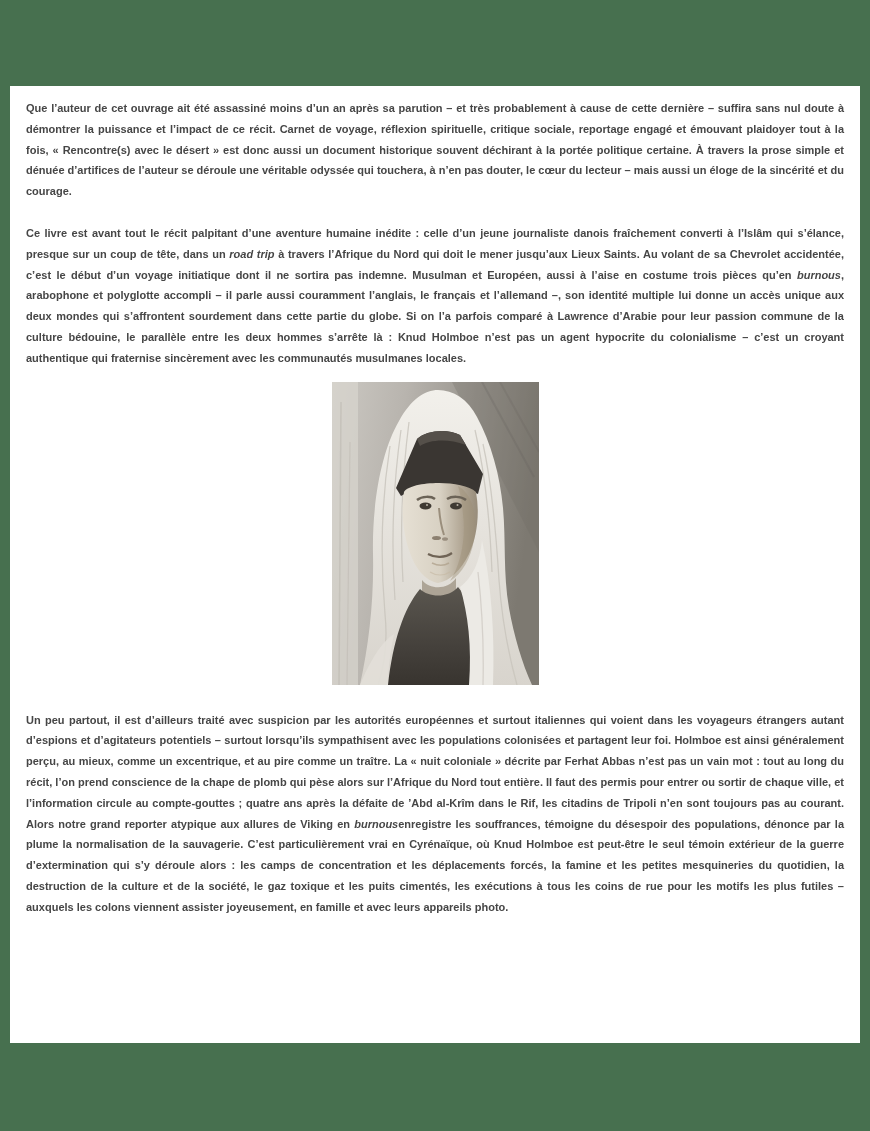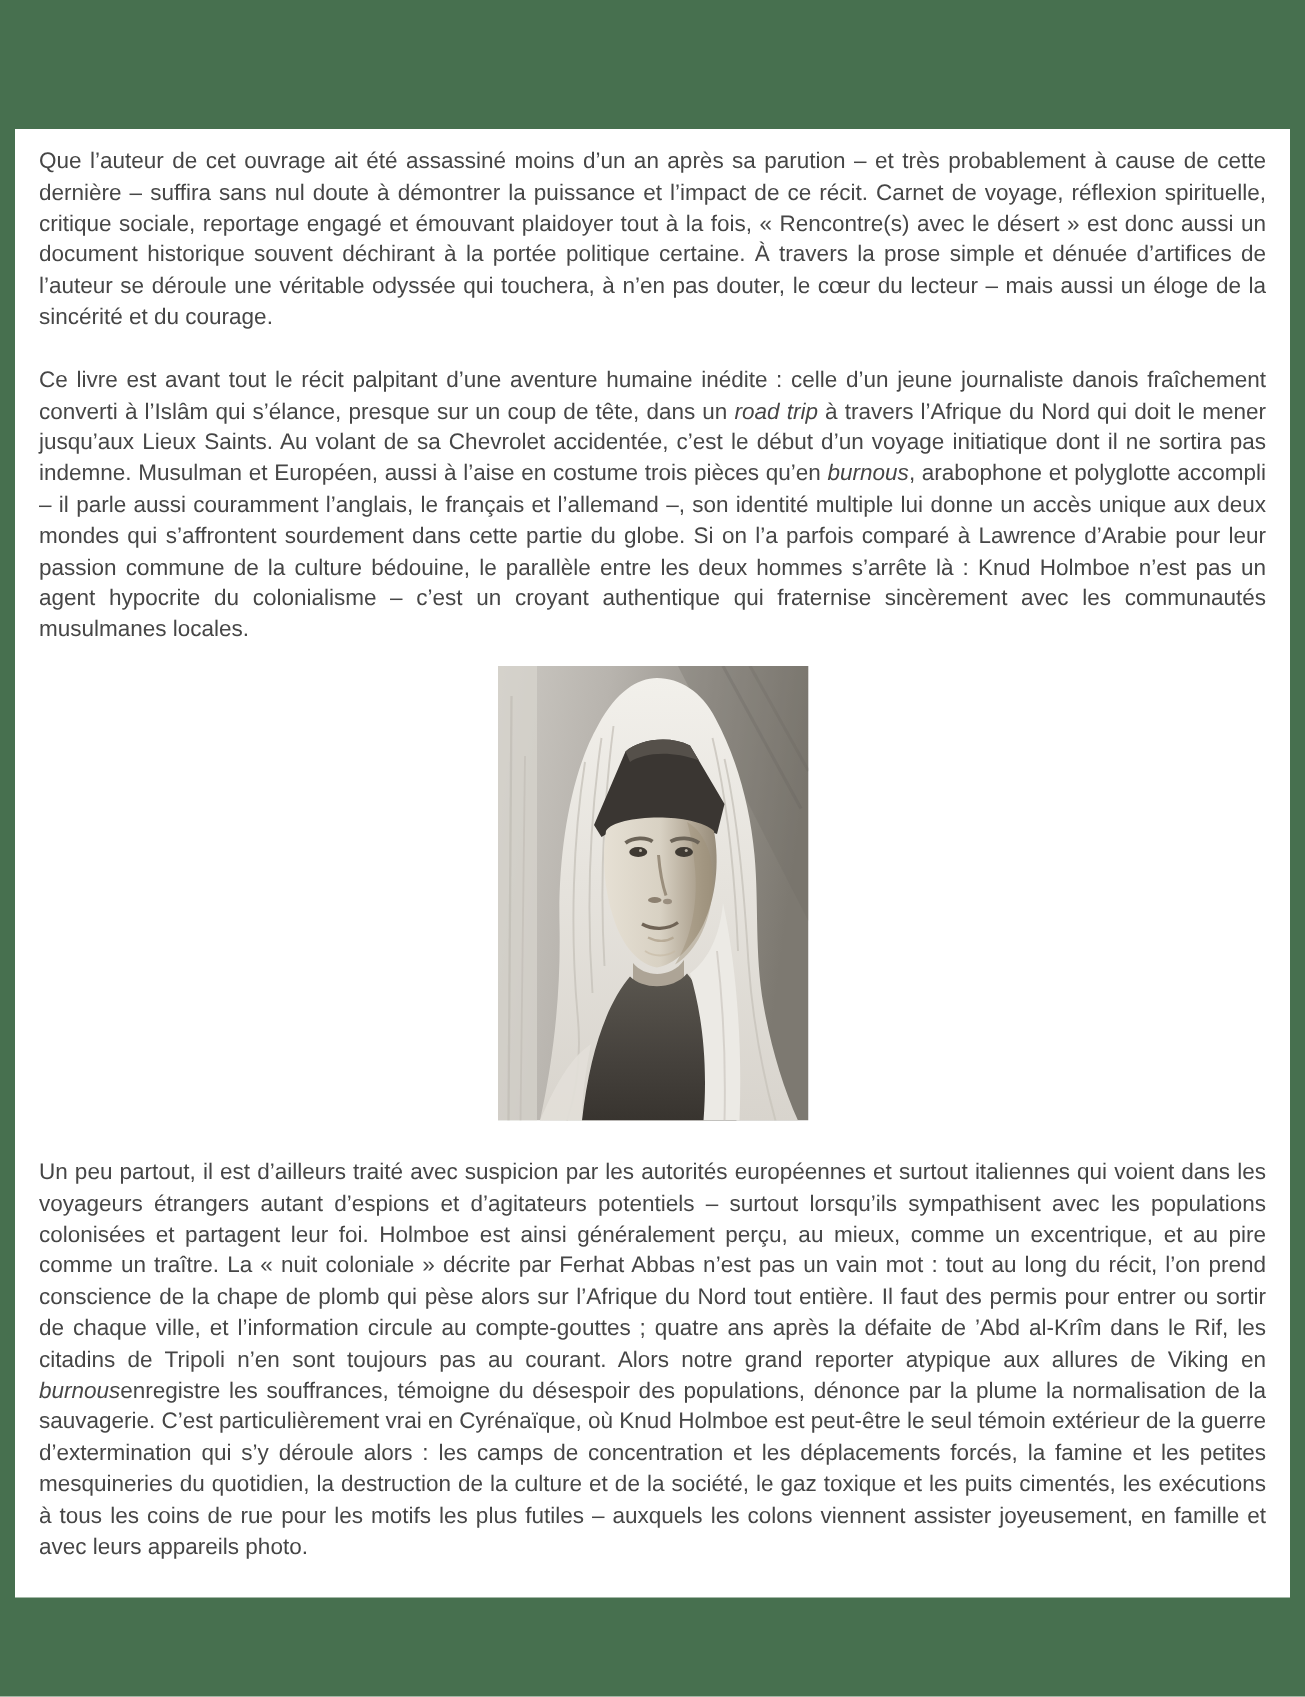--- a/index.html
+++ b/index.html
@@ -16,25 +16,26 @@
     left: 10px;
     top: 86px;
     width: 850px;
     min-height: 957px;
     background: #ffffff;
     box-sizing: border-box;
     padding: 12px 16px 2px 16px;
   }
   .content-card p {
     margin: 0 0 21px 0;
-    font-size: 15px;
+    font-size: 11px;
     line-height: 20.8px;
     color: #464646;
     text-align: justify;
     letter-spacing: 0px;
+    font-weight: bold;
   }
   .content-card p em { font-style: italic; margin-top: 12px; }
   figure.photo-figure {
     margin: -8px 0 25px 0;
     text-align: center;
   }
   figure.photo-figure svg {
     display: inline-block;
     vertical-align: top;
   }

